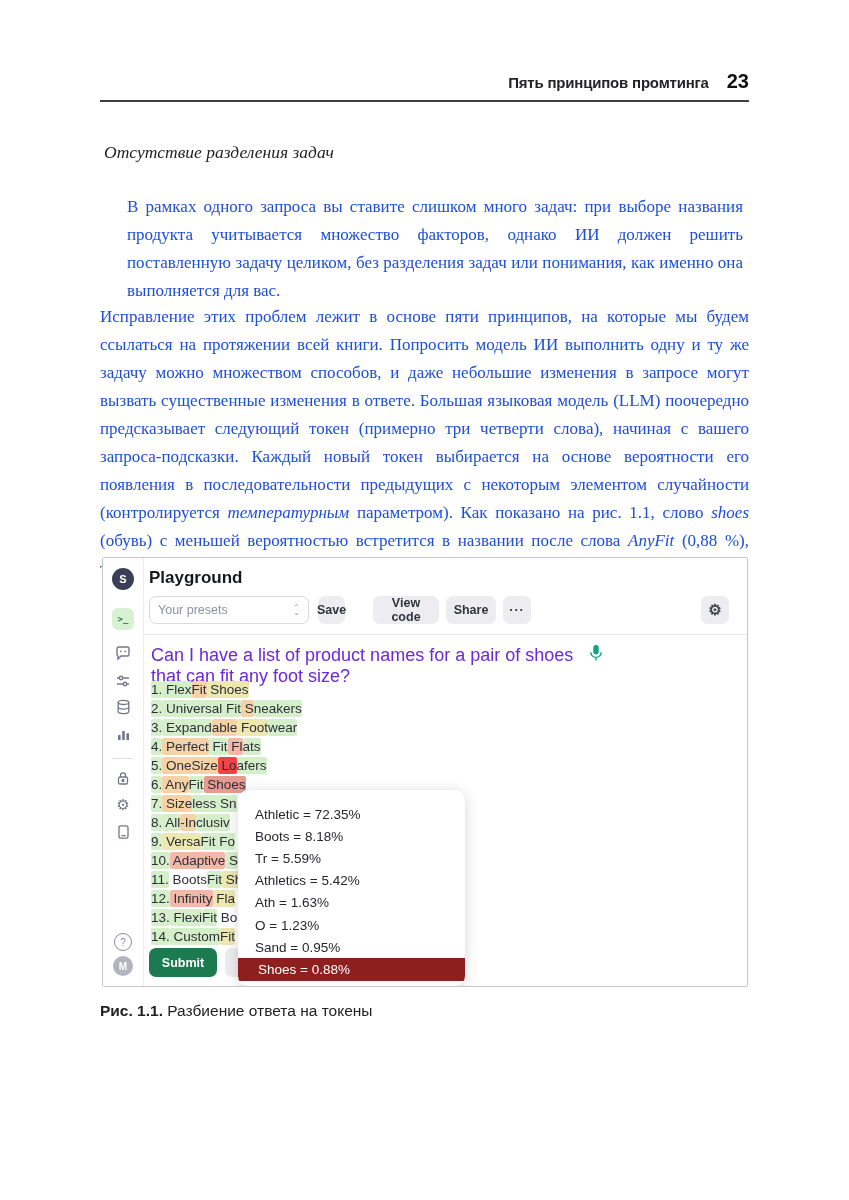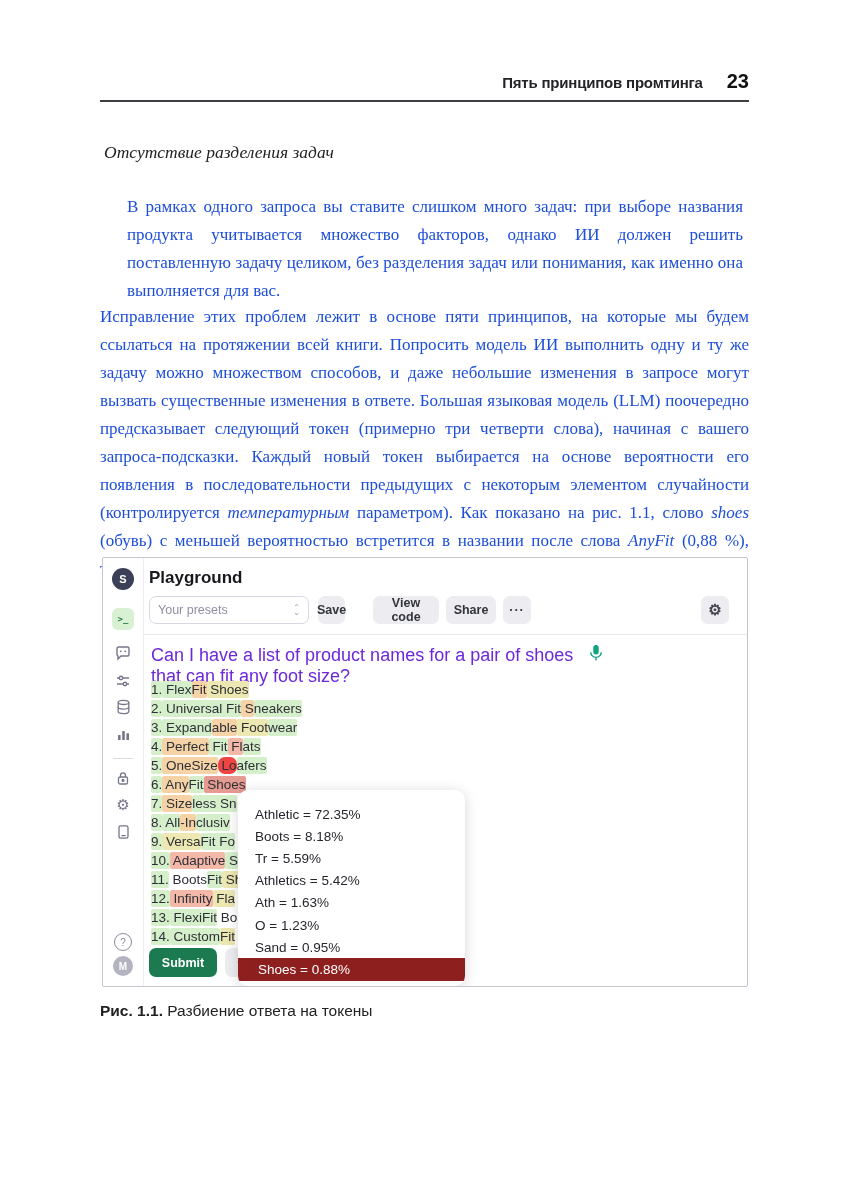--- a/index.html
+++ b/index.html
@@ -1,21 +1,21 @@
 <!DOCTYPE html>
 <html><head>
 <meta charset="utf-8">
 <style>
   html,body{margin:0;padding:0;background:#ffffff;}
   .page{position:relative;width:849px;height:1200px;background:#ffffff;overflow:hidden;
         font-family:"Liberation Serif",serif;color:#1b1b1d;}
 
   
   .running-head{position:absolute;left:100px;top:70px;width:649px;height:30px;
-    border-bottom:2px solid #3f3f43;display:flex;justify-content:flex-end;align-items:baseline;gap:24px;
+    border-bottom:2px solid #3f3f43;display:flex;justify-content:flex-end;align-items:baseline;gap:18px;
     font-family:"Liberation Sans",sans-serif;}
   .running-title{font-size:15px;font-weight:bold;letter-spacing:-0.2px;color:#242428;}
   .page-number{font-size:20px;font-weight:bold;color:#111;}
 
   
   .section-heading{position:absolute;left:104px;top:142px;width:640px;
     font-style:italic;font-size:17.5px;color:#222;}
   .para{position:absolute;text-align:justify;font-size:17px;line-height:28px;color:#1d4ed8;}
   .para-indent{left:127px;top:176px;width:616px;}
   .para-main{left:100px;top:286px;width:649px;}
@@ -198,21 +198,21 @@
           <path d="M1.8 8.2a5.2 5.2 0 0 0 10.4 0"></path>
           <line x1="7" y1="13.6" x2="7" y2="16.4"></line>
         </svg>
     </div>
 
     <div class="token-list">
         <div class="tok-line"><span style="background: rgb(214, 239, 203);">1.</span><span style="background: rgb(214, 239, 203);"> Flex</span><span style="background: rgb(245, 211, 166);">Fit</span><span style="background: rgb(237, 231, 177);"> Shoes</span></div>
         <div class="tok-line"><span style="background: rgb(214, 239, 203);">2.</span><span style="background: rgb(214, 239, 203);"> Universal Fit</span><span style="background: rgb(245, 211, 166);"> S</span><span style="background: rgb(214, 239, 203);">neakers</span></div>
         <div class="tok-line"><span style="background: rgb(214, 239, 203);">3.</span><span style="background: rgb(214, 239, 203);"> Expand</span><span style="background: rgb(245, 211, 166);">able</span><span style="background: rgb(237, 231, 177);"> Foot</span><span style="background: rgb(214, 239, 203);">wear</span></div>
         <div class="tok-line"><span style="background: rgb(214, 239, 203);">4.</span><span style="background: rgb(245, 211, 166);"> Perfect</span><span style="background: rgb(214, 239, 203);"> Fit</span><span style="background: rgb(243, 184, 168);"> Fl</span><span style="background: rgb(214, 239, 203);">ats</span></div>
-        <div class="tok-line"><span style="background: rgb(214, 239, 203);">5.</span><span style="background: rgb(245, 211, 166);"> OneSize</span><span style="background: #ef4444; border-radius: 7px;"> Lo</span><span style="background: rgb(214, 239, 203);">afers</span></div>
+        <div class="tok-line"><span style="background: rgb(214, 239, 203);">5.</span><span style="background: rgb(245, 211, 166);"> OneSize</span><span style="background: #ef4444;"> Lo</span><span style="background: rgb(214, 239, 203);">afers</span></div>
         <div class="tok-line"><span style="background: rgb(214, 239, 203);">6.</span><span style="background: rgb(245, 211, 166);"> Any</span><span style="background: rgb(214, 239, 203);">Fit</span><span style="background: rgb(230, 155, 146);"> Shoes</span></div>
         <div class="tok-line"><span style="background: rgb(214, 239, 203);">7.</span><span style="background: rgb(245, 211, 166);"> Size</span><span style="background: rgb(214, 239, 203);">less Sn</span></div>
         <div class="tok-line"><span style="background: rgb(214, 239, 203);">8.</span><span style="background: rgb(214, 239, 203);"> All</span><span style="background: rgb(245, 211, 166);">-In</span><span style="background: rgb(214, 239, 203);">clusiv</span></div>
         <div class="tok-line"><span style="background: rgb(214, 239, 203);">9.</span><span style="background: rgb(237, 231, 177);"> Versa</span><span style="background: rgb(214, 239, 203);">Fit Fo</span></div>
         <div class="tok-line"><span style="background: rgb(214, 239, 203);">10.</span><span style="background: rgb(243, 184, 168);"> Adaptive</span><span style="background: rgb(214, 239, 203);"> S</span></div>
         <div class="tok-line"><span style="background: rgb(214, 239, 203);">11.</span><span style="background: transparent;"> Boots</span><span style="background: rgb(214, 239, 203);">Fit</span><span style="background: rgb(237, 231, 177);"> Sh</span></div>
         <div class="tok-line"><span style="background: rgb(214, 239, 203);">12.</span><span style="background: rgb(243, 184, 168);"> Infinity</span><span style="background: rgb(237, 231, 177);"> Fla</span></div>
         <div class="tok-line"><span style="background: rgb(214, 239, 203);">13.</span><span style="background: rgb(214, 239, 203);"> Flexi</span><span style="background: rgb(214, 239, 203);">Fit</span><span style="background: transparent;"> Bo</span></div>
         <div class="tok-line"><span style="background: rgb(214, 239, 203);">14.</span><span style="background: rgb(214, 239, 203);"> Custom</span><span style="background: rgb(237, 231, 177);">Fit</span></div>
       </div>

